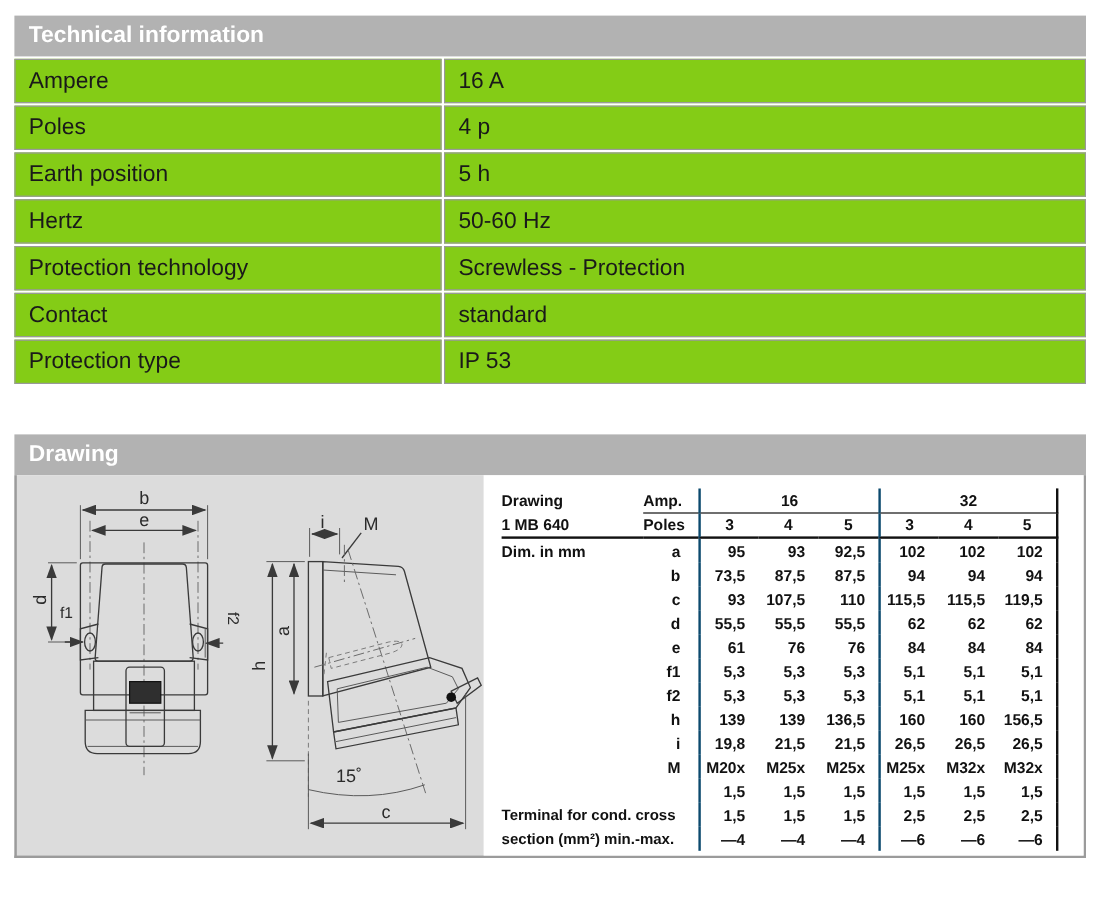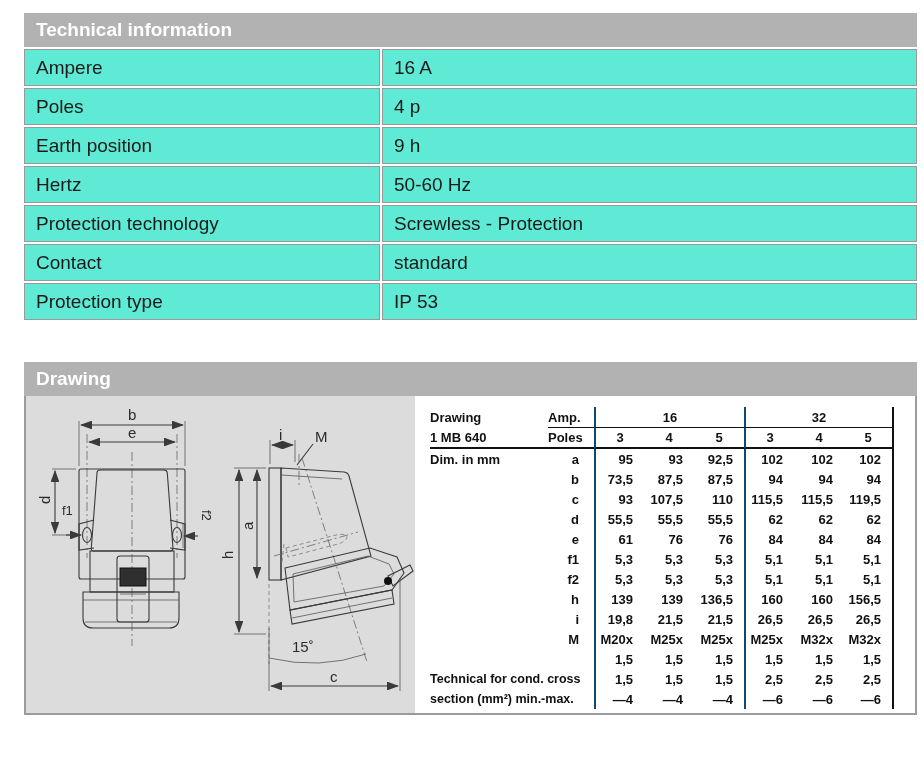--- a/index.html
+++ b/index.html
@@ -1,25 +1,25 @@
 <!DOCTYPE html>
 <html><head>
 <meta charset="utf-8">
 <style>
   html,body{margin:0;padding:0;background:#fff;}
   body{width:924px;height:759px;font-family:"Liberation Sans",sans-serif;-webkit-font-smoothing:antialiased;}
-  .wrap{margin:13px 9px 0 24px;width:893px;}
+  .wrap{margin:13px 9px 0 12px;width:893px;}
 
   
   .bar{background:#b2b2b2;color:#fff;font-weight:700;font-size:19px;height:34px;line-height:34px;padding:0 12px;box-sizing:border-box;}
 
   
   .tech{display:table;border-spacing:2px;margin:0 -2px;width:calc(100% + 4px);}
   .trow{display:table-row;}
-  .tcell{display:table-cell;background:#5eead4;border:1px solid #999;font-size:19px;color:#1a1a1a;padding:5px 11px;height:25px;vertical-align:middle;}
+  .tcell{display:table-cell;background:#84cc16;border:1px solid #999;font-size:19px;color:#1a1a1a;padding:5px 11px;height:25px;vertical-align:middle;}
   .tcell.lab{width:332px;}
 
   
   .panel-wrap{margin-top:40px;}
   .panel{border:2px solid #9b9b9b;border-top:none;display:flex;height:319px;background:#dcdcdc;box-sizing:border-box;}
   .draw-area{flex:1;overflow:hidden;}
   .dims{width:500px;background:#fff;padding:11px 0 0 15px;box-sizing:border-box;}
 
   
   .dgrid{display:grid;grid-template-columns:118px 46px repeat(6,50px);color:#111;font-size:13px;font-weight:700;}
@@ -54,21 +54,21 @@
     <div class="trow">
       <div class="tcell lab">Ampere</div>
       <div class="tcell">16 A</div>
     </div>
     <div class="trow">
       <div class="tcell lab">Poles</div>
       <div class="tcell">4 p</div>
     </div>
     <div class="trow">
       <div class="tcell lab">Earth position</div>
-      <div class="tcell">9 h</div>
+      <div class="tcell">5 h</div>
     </div>
     <div class="trow">
       <div class="tcell lab">Hertz</div>
       <div class="tcell">50-60 Hz</div>
     </div>
     <div class="trow">
       <div class="tcell lab">Protection technology</div>
       <div class="tcell">Screwless - Protection</div>
     </div>
     <div class="trow">
@@ -295,21 +295,21 @@
 
           <div class="c"></div>
           <div class="c dimcol"></div>
           <div class="c bl">1,5</div>
           <div class="c">1,5</div>
           <div class="c">1,5</div>
           <div class="c bl">1,5</div>
           <div class="c">1,5</div>
           <div class="c br">1,5</div>
 
-          <div class="c left span2">Technical for cond. cross</div>
+          <div class="c left span2">Terminal for cond. cross</div>
           <div class="c bl">1,5</div>
           <div class="c">1,5</div>
           <div class="c">1,5</div>
           <div class="c bl">2,5</div>
           <div class="c">2,5</div>
           <div class="c br">2,5</div>
 
           <div class="c left span2">section (mm²) min.-max.</div>
           <div class="c bl">—4</div>
           <div class="c">—4</div>

